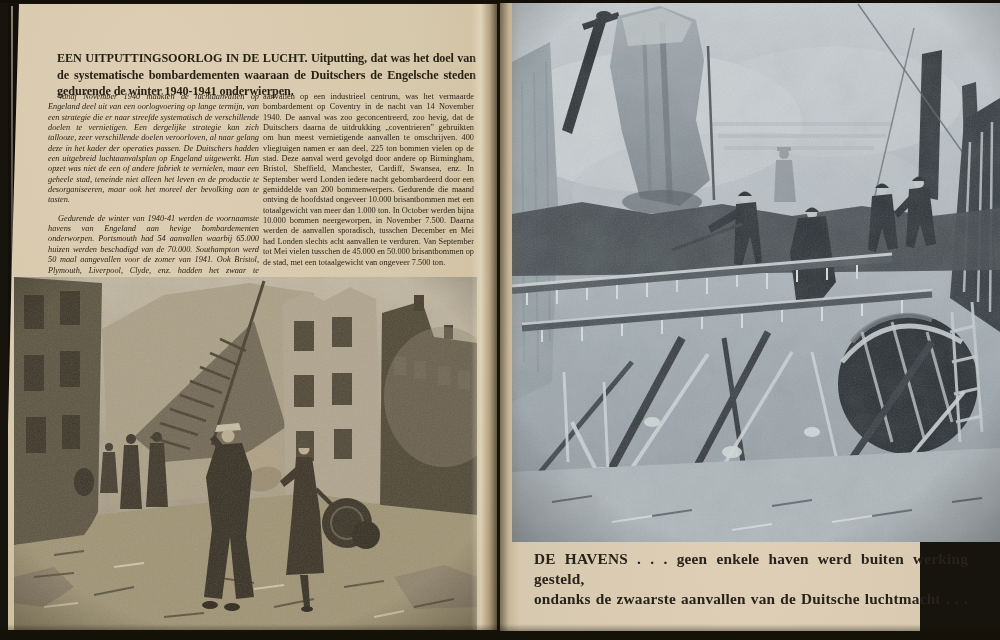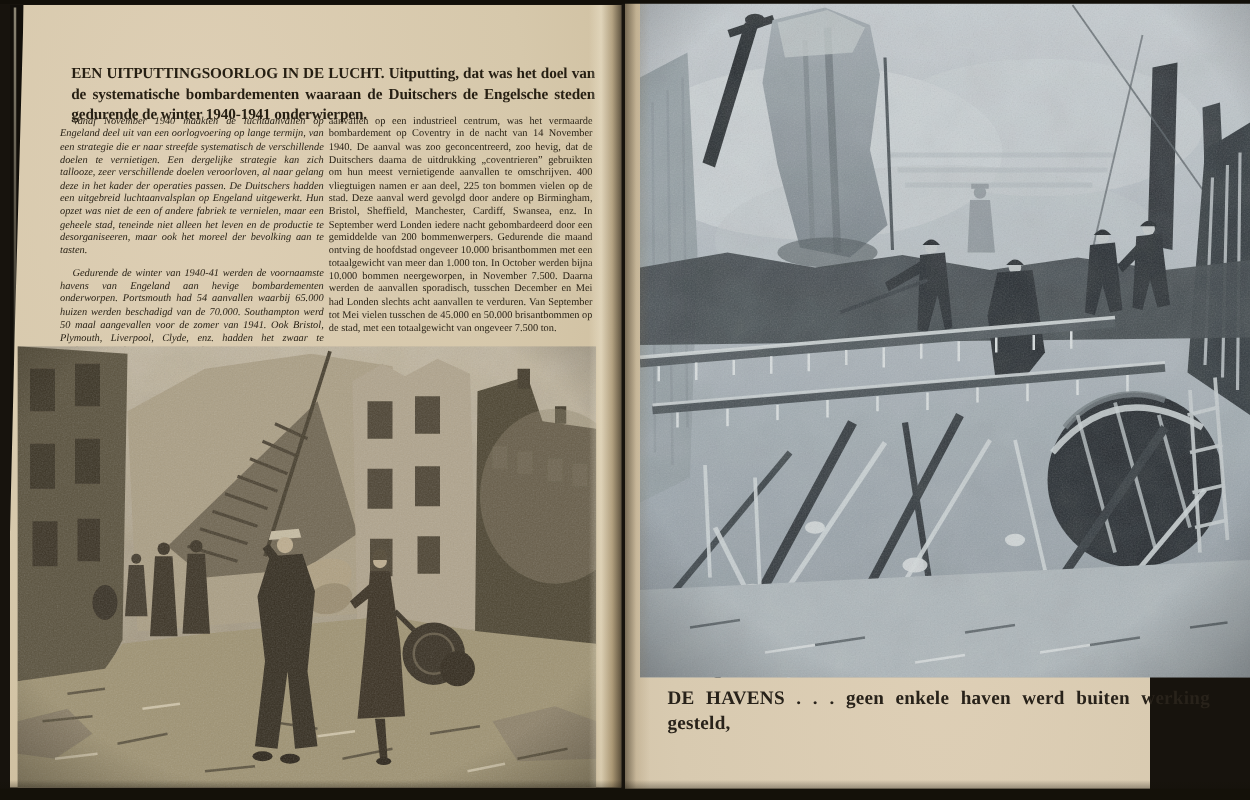--- a/index.html
+++ b/index.html
@@ -433,20 +433,21 @@
 
         <rect width="488" height="540" fill="#8a9297" filter="url(#bR)" opacity=".3"></rect>
         <rect width="488" height="540" fill="#5a6d80" opacity=".08"></rect>
         <rect width="488" height="540" fill="#777777" filter="url(#gR)"></rect>
         <rect width="488" height="540" fill="url(#vigR)"></rect>
       </svg>
     </div>
 
     <div class="caption">
       <div class="cap-line">DE HAVENS . . . geen enkele haven werd buiten werking gesteld,</div>
+      <div class="cap-line">ondanks de zwaarste aanvallen van de Duitsche luchtmacht . . .</div>
     </div>
 
     <div class="gutter-right"></div>
   </div>
 
   <div class="edge-top"></div>
   <div class="edge-bottom-shadow"></div>
   <div class="edge-bottom"></div>
 </div>
 

